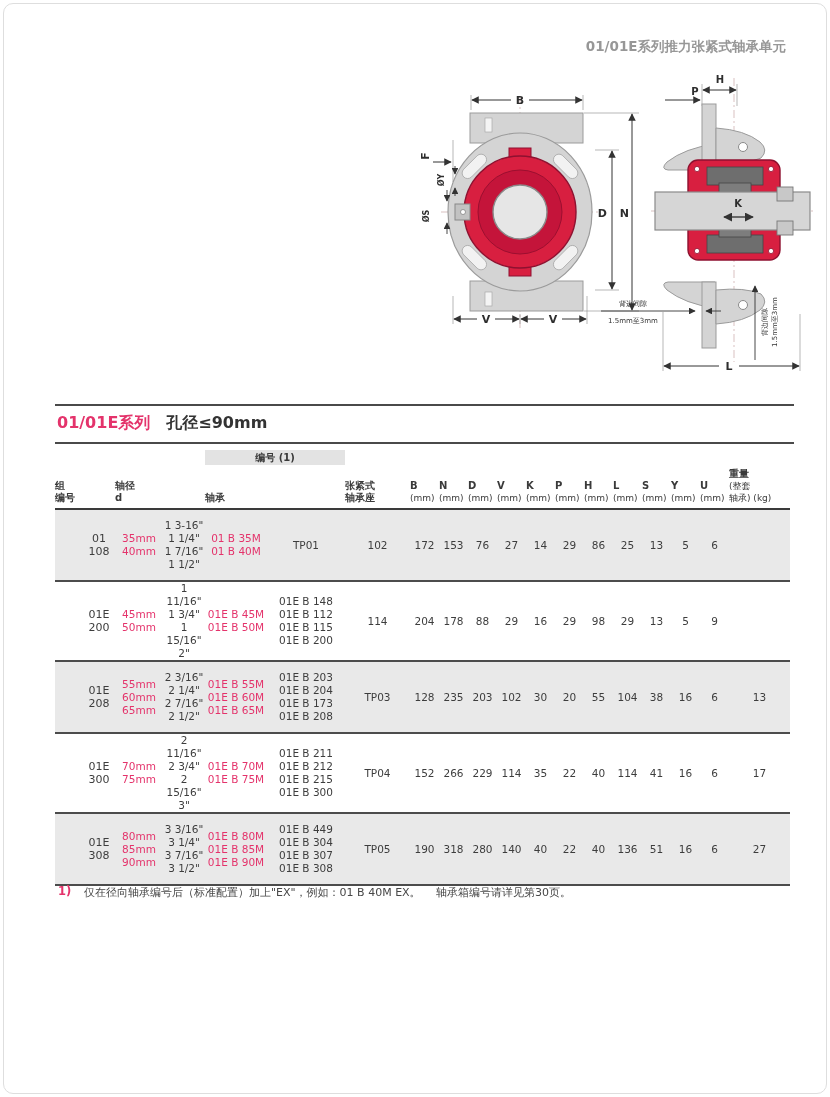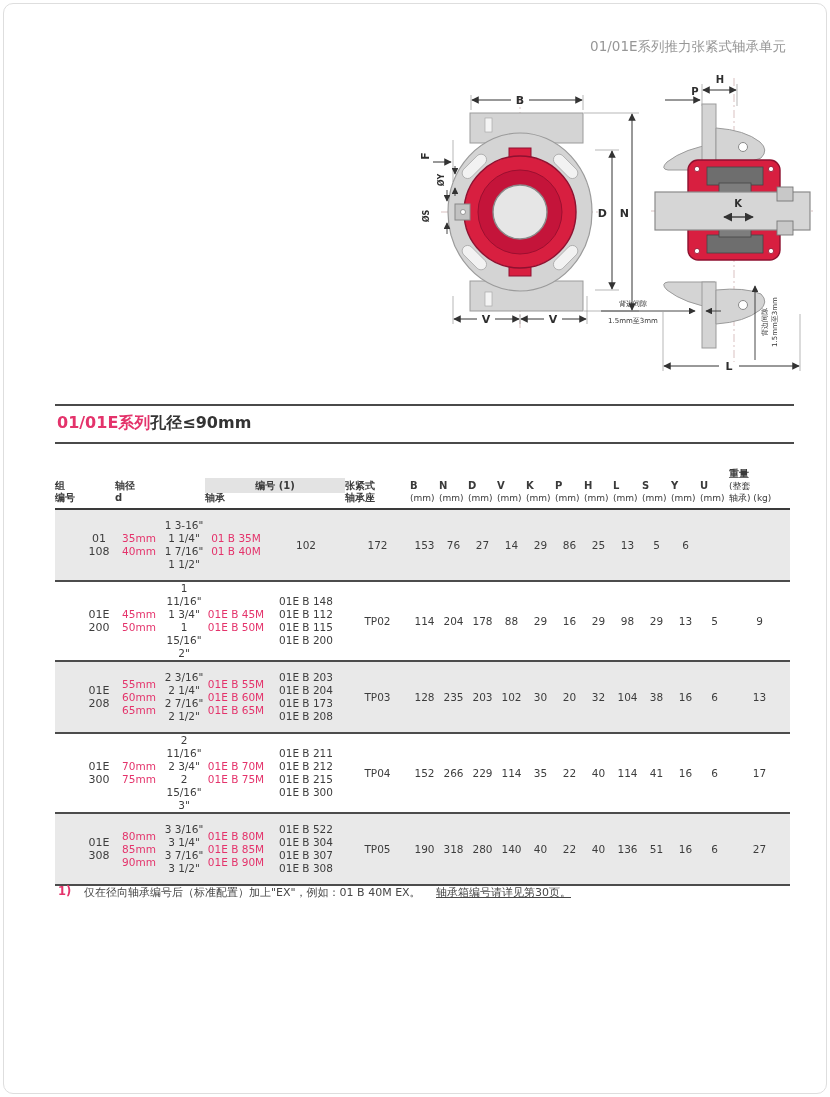--- a/index.html
+++ b/index.html
@@ -4,59 +4,59 @@
 <style>
   html,body { margin:0; padding:0; }
   body {
     width:830px; height:1097px; position:relative; overflow:hidden;
     background:#ffffff; color:#3d3d3d;
     font-family:"DejaVu Sans","Liberation Sans",sans-serif;
   }
   .page-border { position:absolute; inset:3px; border:1px solid #dedede; border-radius:10px; pointer-events:none; }
 
   
-  .doc-header { position:absolute; top:38px; right:44px; font-size:13.5px; font-weight:normal; color:#979797; }
+  .doc-header { position:absolute; top:38px; right:44px; font-size:13.5px; font-weight:bold; color:#979797; }
 
   
   .diagram-wrap { position:absolute; left:405px; top:70px; width:420px; height:315px; }
   svg text { fill:#2e2e2e; }
   .dimlbl  { font:bold 11px "DejaVu Sans",sans-serif; }
   .dimlbl2 { font:bold 10px "DejaVu Sans",sans-serif; }
   .dimsml  { font:bold 8px "DejaVu Sans",sans-serif; }
   .note    { font:7px "DejaVu Sans",sans-serif; fill:#333; }
 
   
   .section-bar { position:absolute; left:55px; top:404px; width:737px;
     border-top:2px solid #4a4a4a; border-bottom:2px solid #4a4a4a; padding:7px 0 8px 2px; }
   .section-series { color:#e4336b; font-weight:bold; font-size:16px; }
-  .section-bore   { color:#333; font-weight:bold; font-size:16px; margin-left:0; }
+  .section-bore   { color:#333; font-weight:bold; font-size:16px; margin-left:16px; }
 
   
   .tbl { position:absolute; left:55px; top:450px; width:735px;
     --cols:60px 48px 42px 62px 78px 65px repeat(11,29px) 61px; }
   .thead { position:relative; padding-top:18px; border-bottom:2px solid #3a3a3a; }
   .ghbar { position:absolute; left:150px; top:0; width:140px; height:15px; background:#e3e3e3;
-    font-size:10px; font-weight:bold; text-align:center; line-height:15px; color:#3a3a3a;margin-top:28px; }
+    font-size:10px; font-weight:bold; text-align:center; line-height:15px; color:#3a3a3a; }
   .thgrid { display:grid; grid-template-columns:var(--cols); align-items:end; padding-bottom:4px; }
   .th { display:flex; flex-direction:column; justify-content:flex-end; align-items:flex-start;
     font-size:10px; font-weight:bold; line-height:12px; text-align:center; color:#3a3a3a; }
   .th .unit { font-size:9px; font-weight:normal; }
   .th-bearing { grid-column:span 2; }
   .trow { display:grid; grid-template-columns:var(--cols); min-height:70px;
     border-bottom:2px solid #4c4c4c; align-items:stretch; }
   .trow.shade { background:#e9e9e9; }
   .cell { display:flex; flex-direction:column; justify-content:center; align-items:center;
     font-size:10.5px; line-height:13px; text-align:center; }
   .cell.c-group { font-size:11px;padding-left:28px; }
   .pink { color:#e4336b; }
 
   
   .footnote-marker { position:absolute; left:58px; top:884px; color:#e4336b; font-weight:bold; font-size:11.5px; }
   .footnote-1 { position:absolute; left:84px; top:884px; width:348px; font-size:11px; line-height:17px; color:#474747; }
-  .footnote-2 { position:absolute; left:436px; top:884px; width:330px; font-size:11px; line-height:17px; color:#474747;text-decoration:underline; }
+  .footnote-2 { position:absolute; left:436px; top:884px; width:330px; font-size:11px; line-height:17px; color:#474747; }
 </style>
 </head>
 <body>
 
 <div class="page-border"></div>
 
 <div class="doc-header">01/01E系列推力张紧式轴承单元</div>
 
 <div class="diagram-wrap">
 <svg width="420" height="315" viewBox="0 0 420 315">
@@ -276,20 +276,23 @@
           <div>1 3-16"</div>
           <div>1 1/4"</div>
           <div>1 7/16"</div>
           <div>1 1/2"</div>
         </div>
         <div class="cell pink">
           <div>01 B 35M</div>
           <div>01 B 40M</div>
         </div>
         <div class="cell">
+          <div>TP01</div>
+        </div>
+        <div class="cell">
           <div>102</div>
         </div>
         <div class="cell">
           <div>172</div>
         </div>
         <div class="cell">
           <div>153</div>
         </div>
         <div class="cell">
           <div>76</div>
@@ -337,23 +340,20 @@
           <div>01E B 45M</div>
           <div>01E B 50M</div>
         </div>
         <div class="cell">
           <div>01E B 148</div>
           <div>01E B 112</div>
           <div>01E B 115</div>
           <div>01E B 200</div>
         </div>
         <div class="cell">
-          <div>TP02</div>
-        </div>
-        <div class="cell">
           <div>114</div>
         </div>
         <div class="cell">
           <div>204</div>
         </div>
         <div class="cell">
           <div>178</div>
         </div>
         <div class="cell">
           <div>88</div>
@@ -424,21 +424,21 @@
         <div class="cell">
           <div>102</div>
         </div>
         <div class="cell">
           <div>30</div>
         </div>
         <div class="cell">
           <div>20</div>
         </div>
         <div class="cell">
-          <div>32</div>
+          <div>55</div>
         </div>
         <div class="cell">
           <div>104</div>
         </div>
         <div class="cell">
           <div>38</div>
         </div>
         <div class="cell">
           <div>16</div>
         </div>
@@ -527,21 +527,21 @@
           <div>3 1/4"</div>
           <div>3 7/16"</div>
           <div>3 1/2"</div>
         </div>
         <div class="cell pink">
           <div>01E B 80M</div>
           <div>01E B 85M</div>
           <div>01E B 90M</div>
         </div>
         <div class="cell">
-          <div>01E B 522</div>
+          <div>01E B 449</div>
           <div>01E B 304</div>
           <div>01E B 307</div>
           <div>01E B 308</div>
         </div>
         <div class="cell">
           <div>TP05</div>
         </div>
         <div class="cell">
           <div>190</div>
         </div>

